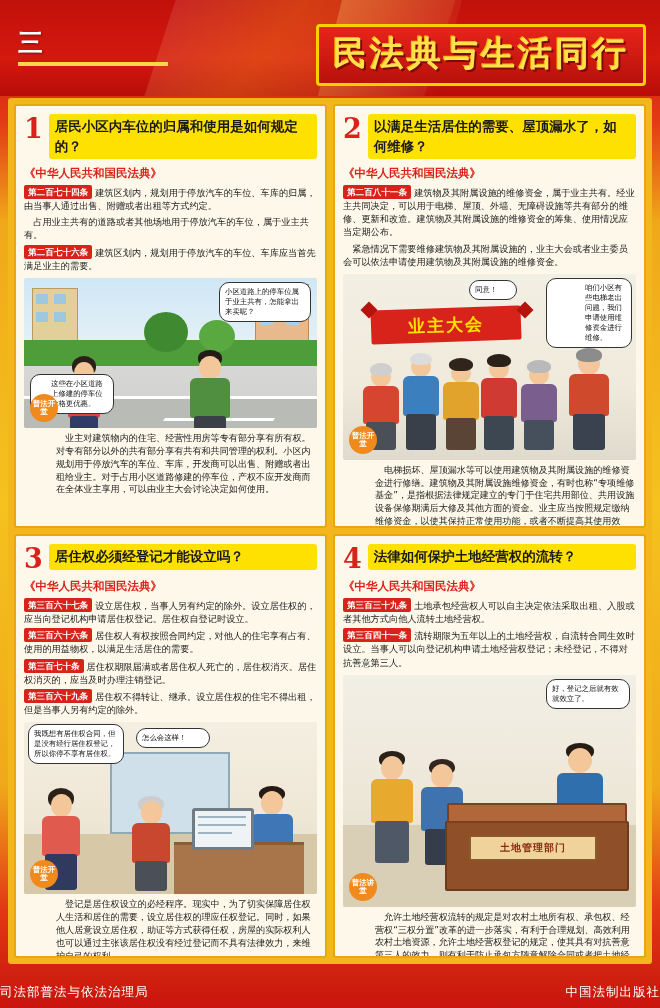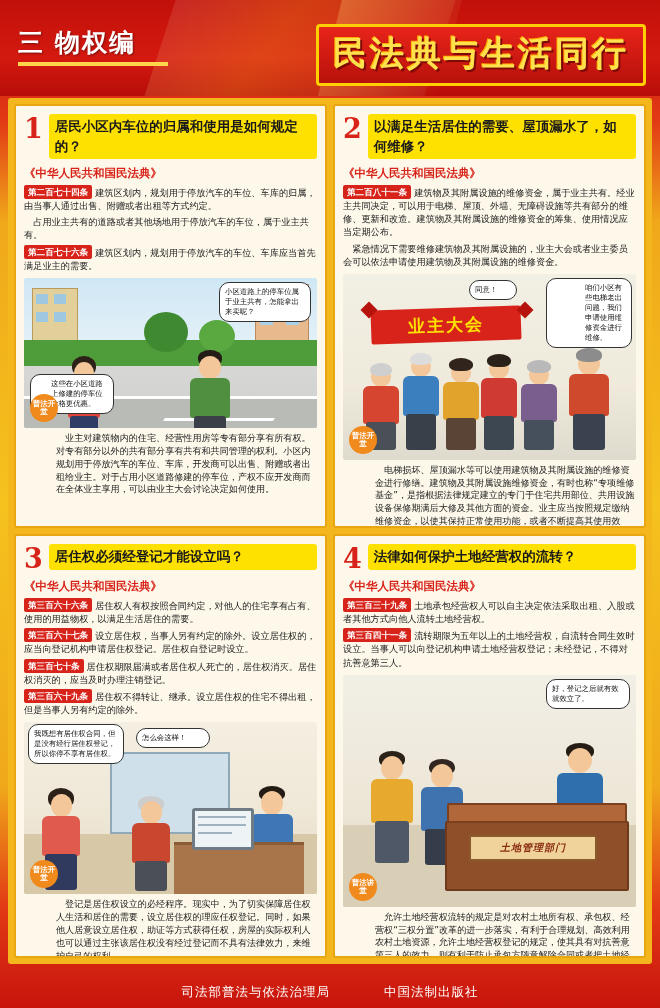--- a/index.html
+++ b/index.html
@@ -128,21 +128,21 @@
     font-size: 7.5px; font-weight: bold; line-height: 1.05;
     display: flex; align-items: center; justify-content: center; text-align: center;
     z-index: 6;
   }
   .explain {
     font-size: 9.1px; line-height: 1.42; color: #222;
     margin-top: 4px; padding-left: 32px; text-indent: 1em;
   }
   .footer {
     position: absolute; left: 0; right: 0; bottom: 0; height: 32px;
-    display: flex; align-items: center; justify-content: center; gap: 54px;
+    display: flex; align-items: center; justify-content: space-between; gap: 54px;
     color: #fff; font-size: 12.5px; letter-spacing: 1px;
   }
   .person { position: absolute; }
   .head { position: absolute; border-radius: 50%; background: #f3c79a; }
   .hair { position: absolute; border-radius: 50% 50% 40% 40%; background: #3a2b22; }
   .body { position: absolute; border-radius: 6px 6px 3px 3px; }
   .tree { position: absolute; border-radius: 50%; background: #5aa03c; }
   .banner-red {
     position: absolute; background: #d8231a; color: #ffe100;
     font-weight: bold; display:flex; align-items:center; justify-content:center;
@@ -154,21 +154,20 @@
 
 <div class="poster">
 
   <div class="ribbon-top">
     <div class="ribbon-fold"></div>
     <div class="ribbon-fold2"></div>
   </div>
 
   <div class="sec-label">
     <span class="num">三</span>
-    <span>物权编</span>
   </div>
   <div class="sec-underline"></div>
 
   <div class="main-title">民法典与生活同行</div>
 
   <div class="board">
     <div class="board-inner">
 
       <div class="panel">
         <div class="q-head">
@@ -299,24 +298,24 @@
       </div>
 
       <div class="panel">
         <div class="q-head">
           <div class="q-num">3</div>
           <div class="q-title">居住权必须经登记才能设立吗？</div>
         </div>
         <div class="law-src">《中华人民共和国民法典》</div>
         <div class="law-list">
           <div class="law-item">
+            <span class="art-tag">第三百六十七条</span><span class="art-text">设立居住权，当事人另有约定的除外。设立居住权的，应当向登记机构申请居住权登记。居住权自登记时设立。</span>
+          </div>
+          <div class="law-item">
             <span class="art-tag">第三百六十六条</span><span class="art-text">居住权人有权按照合同约定，对他人的住宅享有占有、使用的用益物权，以满足生活居住的需要。</span>
-          </div>
-          <div class="law-item">
-            <span class="art-tag">第三百六十七条</span><span class="art-text">设立居住权，当事人另有约定的除外。设立居住权的，应当向登记机构申请居住权登记。居住权自登记时设立。</span>
           </div>
           <div class="law-item">
             <span class="art-tag">第三百七十条</span><span class="art-text">居住权期限届满或者居住权人死亡的，居住权消灭。居住权消灭的，应当及时办理注销登记。</span>
           </div>
           <div class="law-item">
             <span class="art-tag">第三百六十九条</span><span class="art-text">居住权不得转让、继承。设立居住权的住宅不得出租，但是当事人另有约定的除外。</span>
           </div>
         </div>
 
         <div class="illus" style="height:172px;background:linear-gradient(180deg,#f4efe2 0%,#efe7d6 55%,#e2d9c5 100%);">
@@ -391,21 +390,21 @@
           </div>
 
           <div class="person" style="right:30px;top:70px;width:52px;height:92px;">
             <div class="hair" style="left:12px;top:-2px;width:28px;height:16px;background:#241c15;"></div>
             <div class="head" style="left:14px;top:3px;width:24px;height:25px;"></div>
             <div class="body" style="left:3px;top:28px;width:46px;height:44px;background:#2f6fae;"></div>
           </div>
 
           <div style="position:absolute;left:102px;top:146px;width:184px;height:70px;background:#8f4f28;border:2px solid #6e3a1b;border-radius:2px;"></div>
           <div style="position:absolute;left:104px;top:128px;width:180px;height:20px;background:#b2673a;border:2px solid #7a4020;border-radius:2px;"></div>
-          <div style="position:absolute;left:126px;top:160px;width:128px;height:26px;background:#f0d39a;border:2px solid #8a5a2c;border-radius:2px;display:flex;align-items:center;justify-content:center;color:#8a2d12;font-weight:bold;font-size:10px;letter-spacing:1px;font-style:italic;">土地管理部门</div>
+          <div style="position:absolute;left:126px;top:160px;width:128px;height:26px;background:#f0d39a;border:2px solid #8a5a2c;border-radius:2px;display:flex;align-items:center;justify-content:center;color:#8a2d12;font-weight:bold;font-size:10px;letter-spacing:1px;">土地管理部门</div>
 
           <div class="note" style="right:6px;top:4px;width:84px;">好，登记之后就有效就效立了。</div>
           <div class="stamp">普法讲堂</div>
         </div>
 
         <div class="explain">允许土地经营权流转的规定是对农村土地所有权、承包权、经营权“三权分置”改革的进一步落实，有利于合理规划、高效利用农村土地资源，允许土地经营权登记的规定，使其具有对抗善意第三人的效力，则有利于防止承包方随意解除合同或者把土地经营权转让给第三方的人，保护土地经营权人的利益。</div>
       </div>
 
     </div>
   </div>

